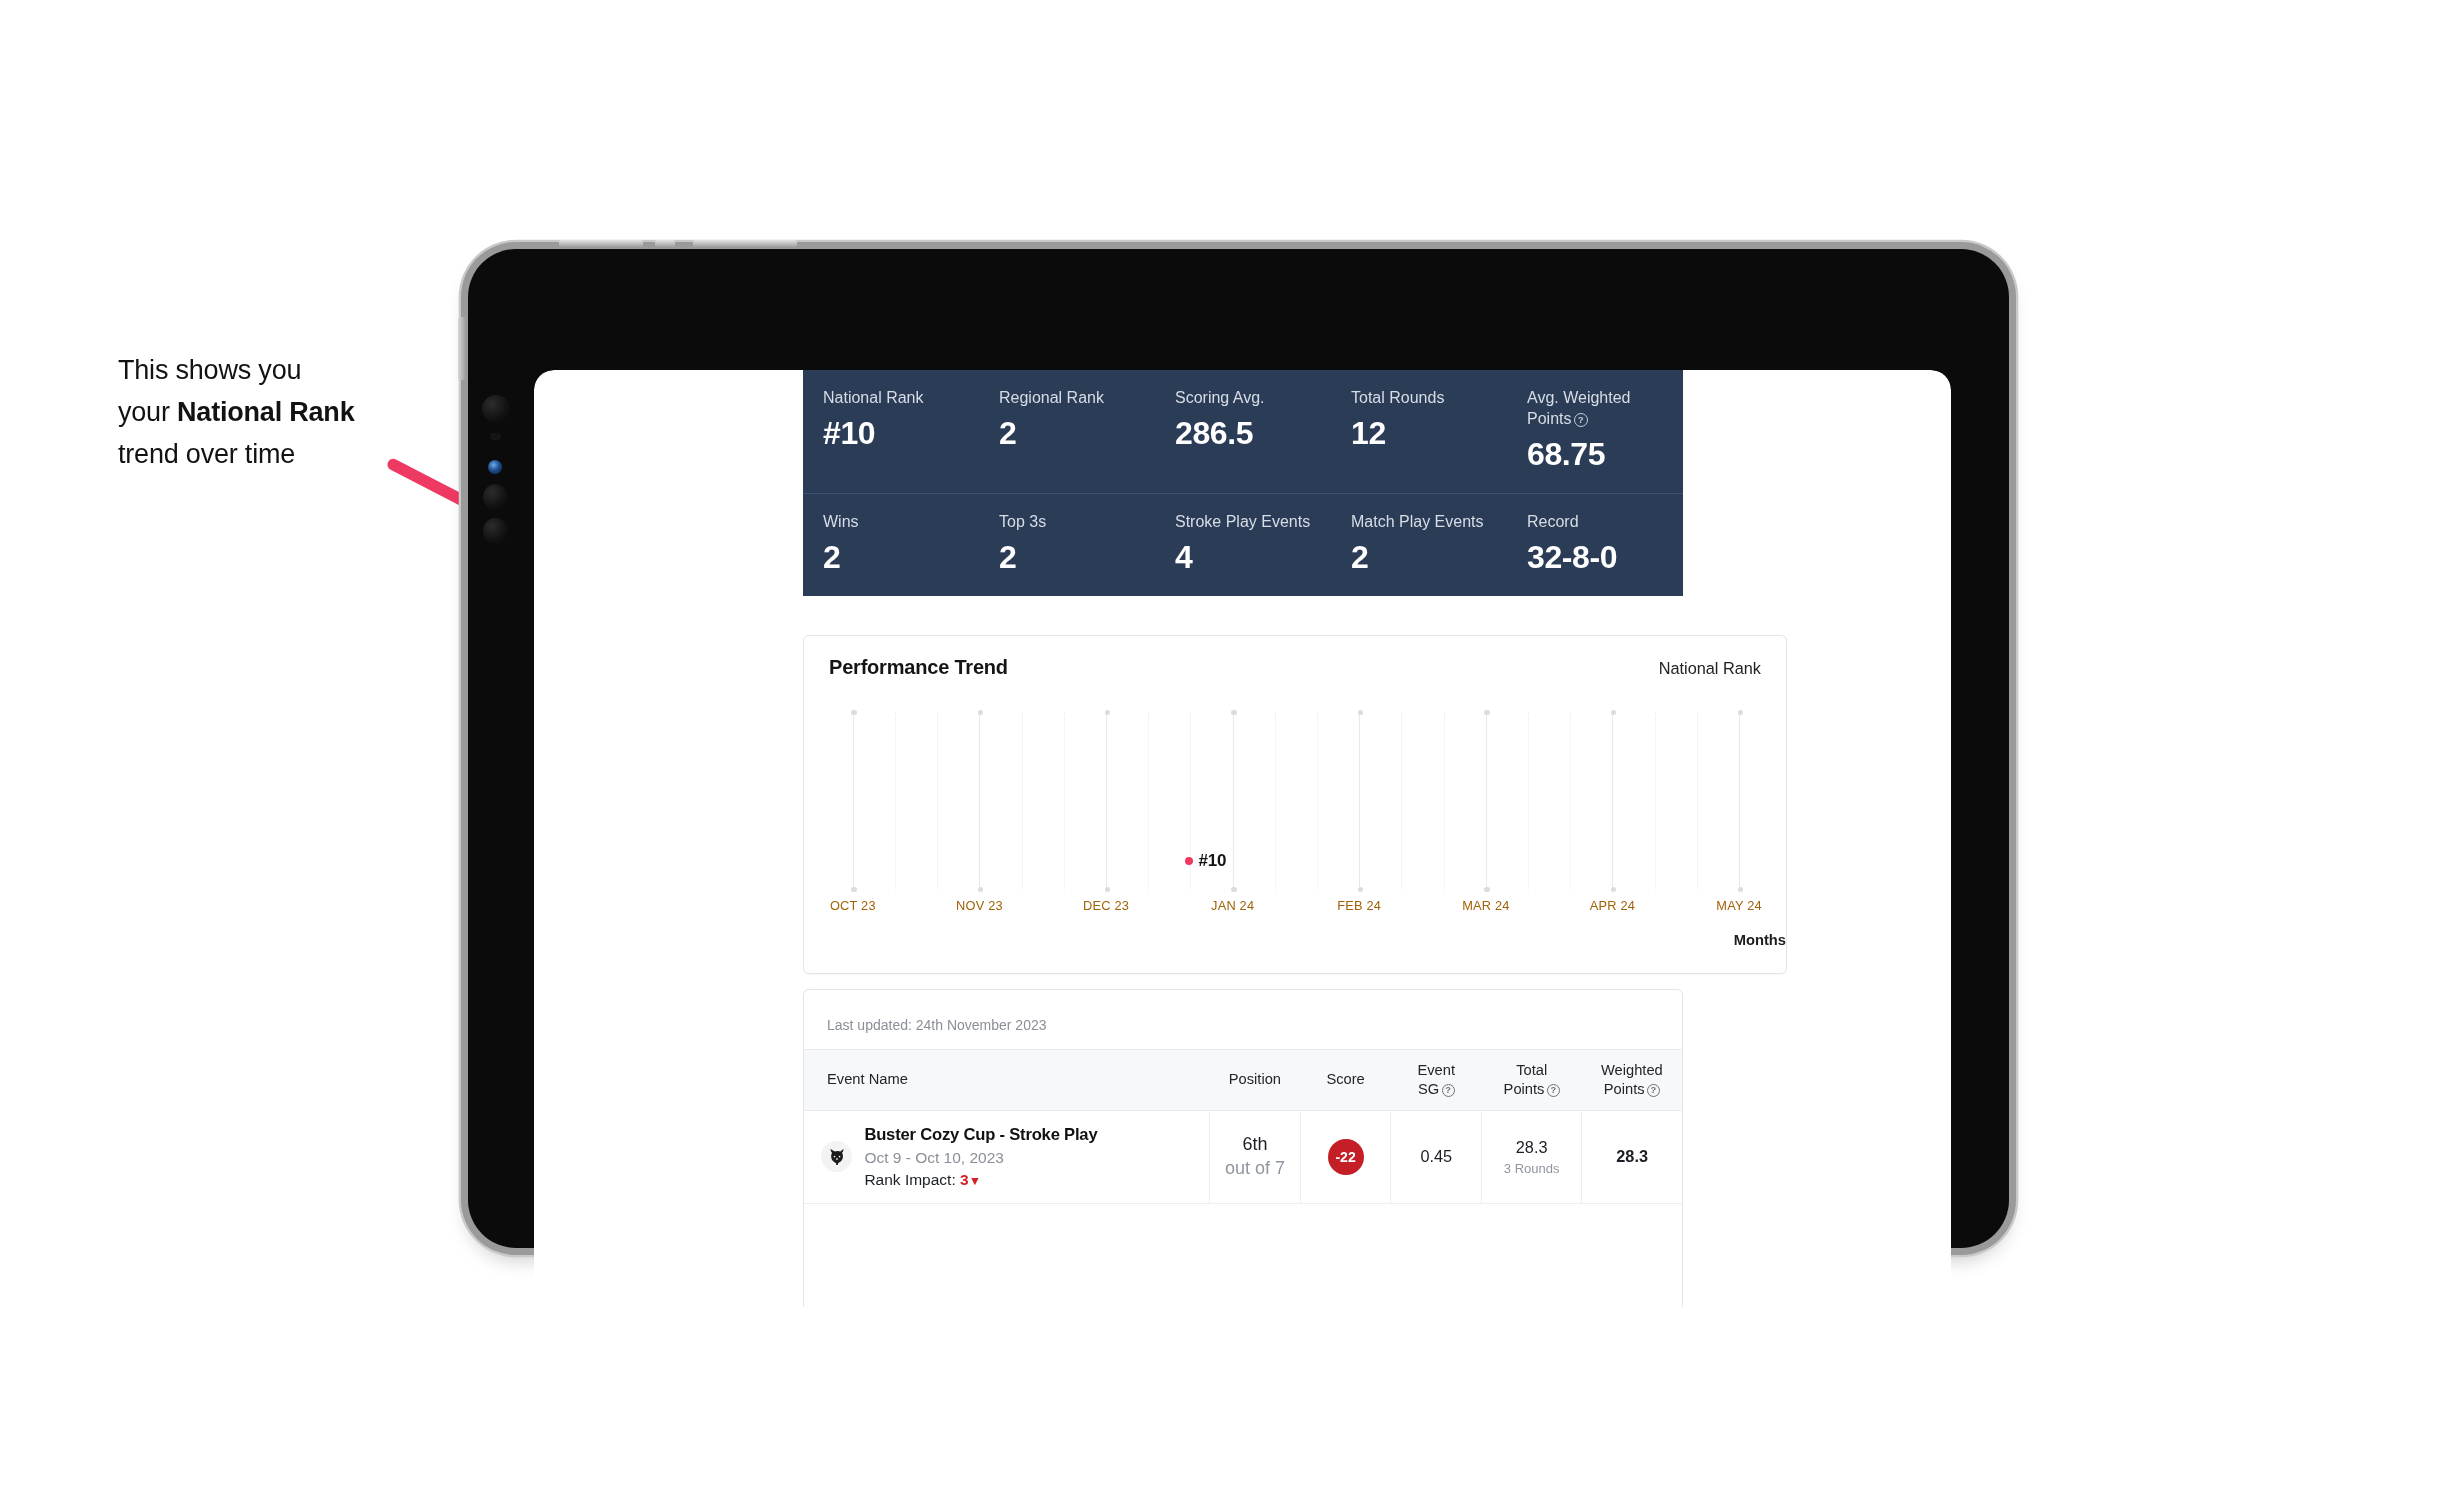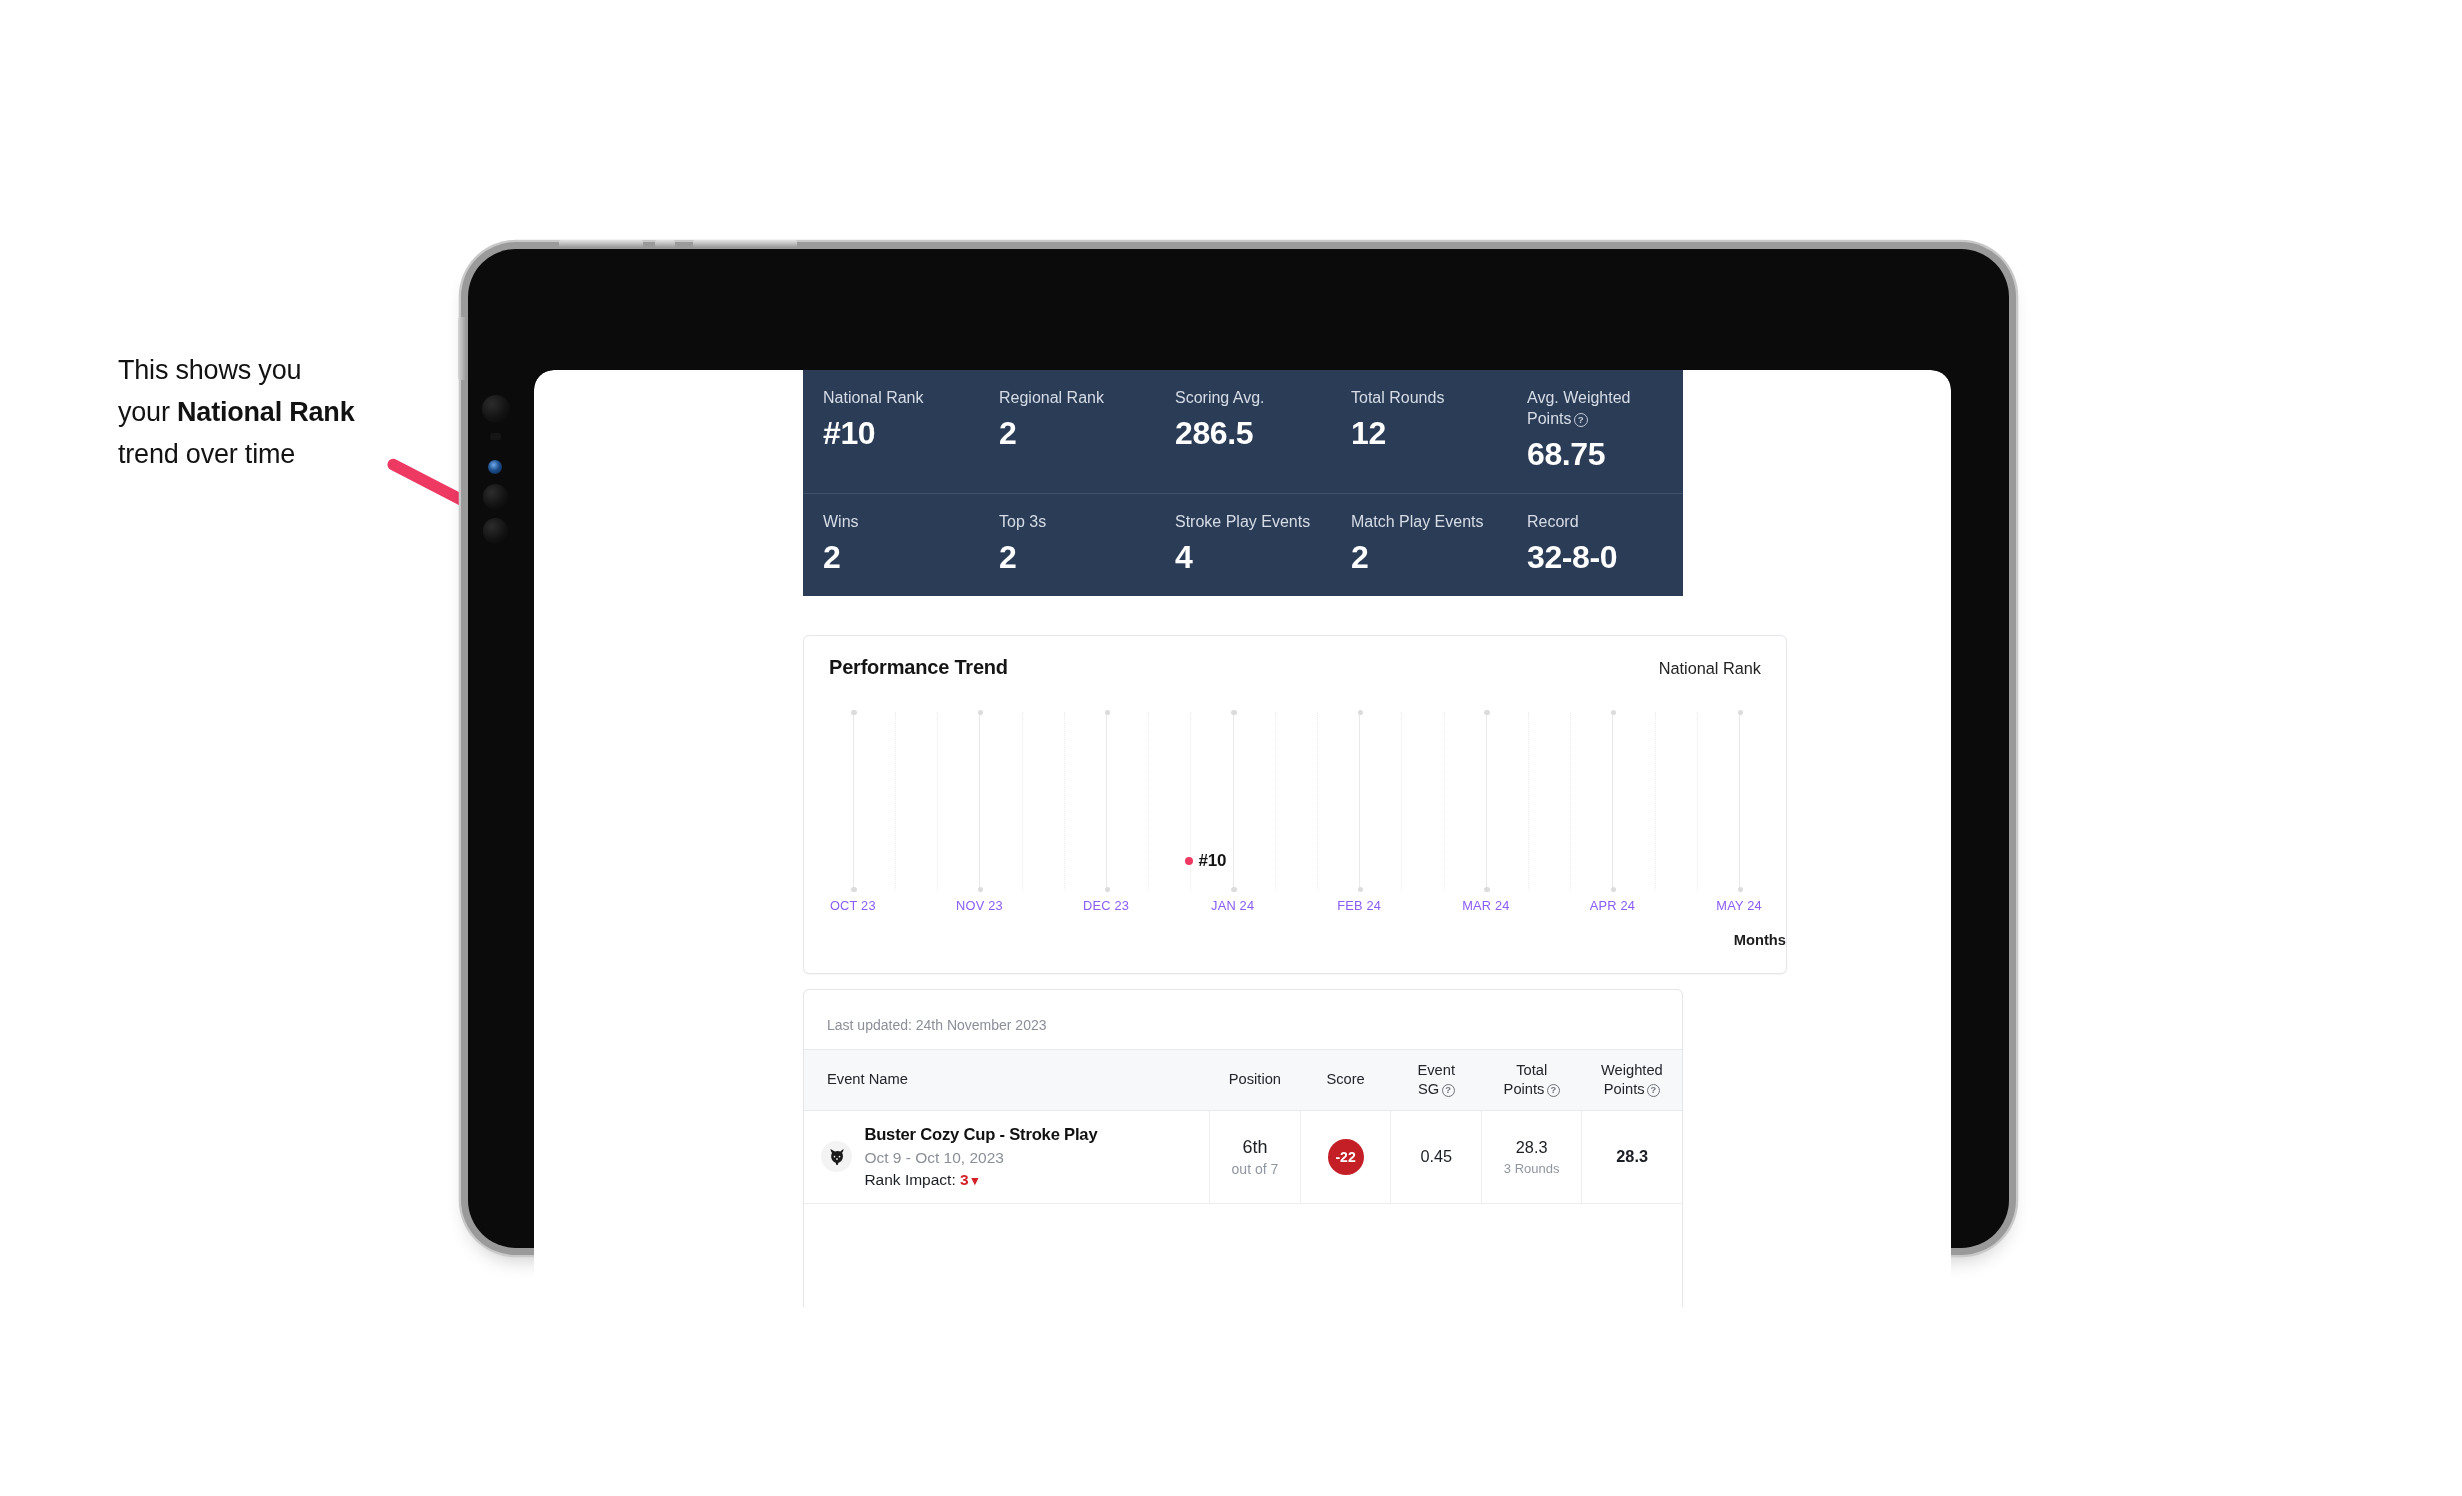--- a/index.html
+++ b/index.html
@@ -181,21 +181,21 @@
 
   .xaxis {
     position: relative;
     margin: 7.7px 18.6px 0 18.6px;
     height: 23px;
   }
   .xtick {
     position: absolute;
     transform: translateX(-50%);
     font-size: 12.8px;
-    color: #8b5cf6;
+    color: #a16207;
     letter-spacing: 0.2px;
     white-space: nowrap;
   }
   .axis-title {
     text-align: right;
     font-size: 14.7px;
     font-weight: 700;
     color: #1d1d1d;
     margin-top: 11px;
   }
@@ -241,21 +241,21 @@
     background: #f3f3f3;
     display: flex; align-items: center; justify-content: center;
   }
   .ev-name { font-size: 16.6px; font-weight: 700; color: #111; letter-spacing:-0.2px; }
   .ev-dates { font-size: 15.5px; color: #8b8f98; margin-top: 3.9px; }
   .ev-rank { font-size: 15.5px; color: #1b1e24; margin-top: 3.9px; }
   .ev-rank .imp { color: #d42027; font-weight: 700; }
   .ev-rank .caret { color: #d42027; font-size: 12.4px; }
 
   .pos-main { font-size: 18px; color:#1b1e24; }
-  .pos-sub { font-size: 14px; color: #9096a0; margin-top: 3px; }
+  .pos-sub { font-size: 18px; color: #9096a0; margin-top: 3px; }
   .score-badge {
     display: inline-flex; align-items: center; justify-content: center;
     width: 36px; height: 36px;
     border-radius: 50%;
     background: #c41e26;
     color: #fff;
     font-size: 14px;
     font-weight: 700;
   }
   .tp-main { font-size: 16.3px; }

